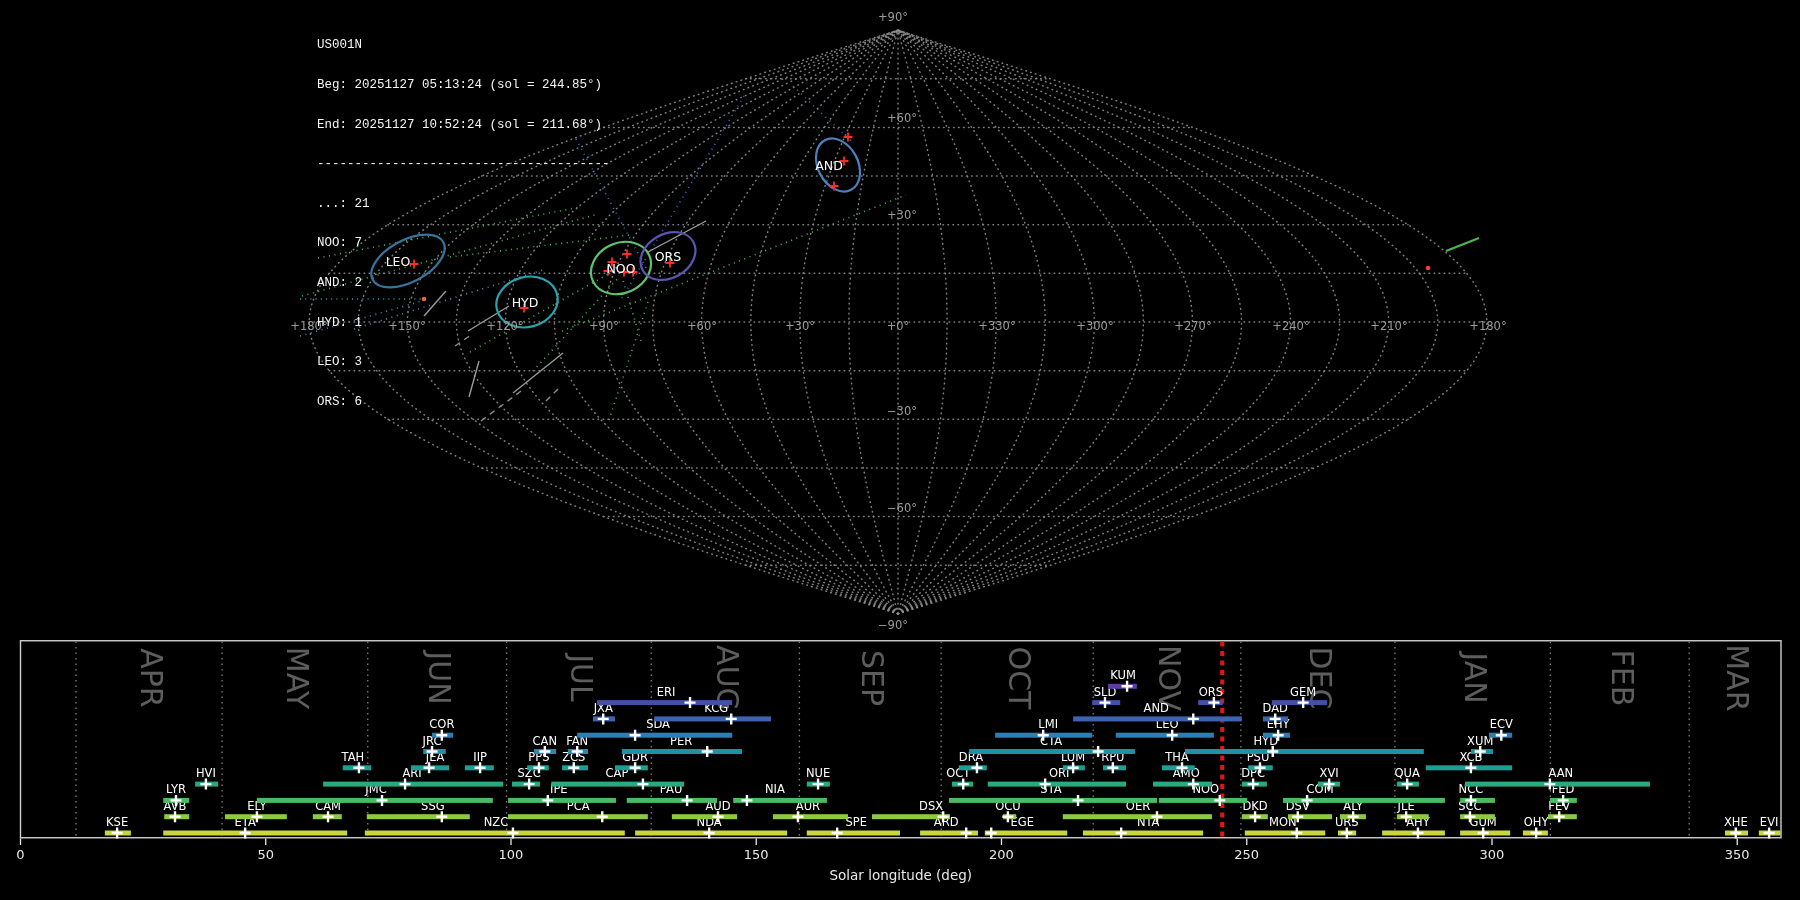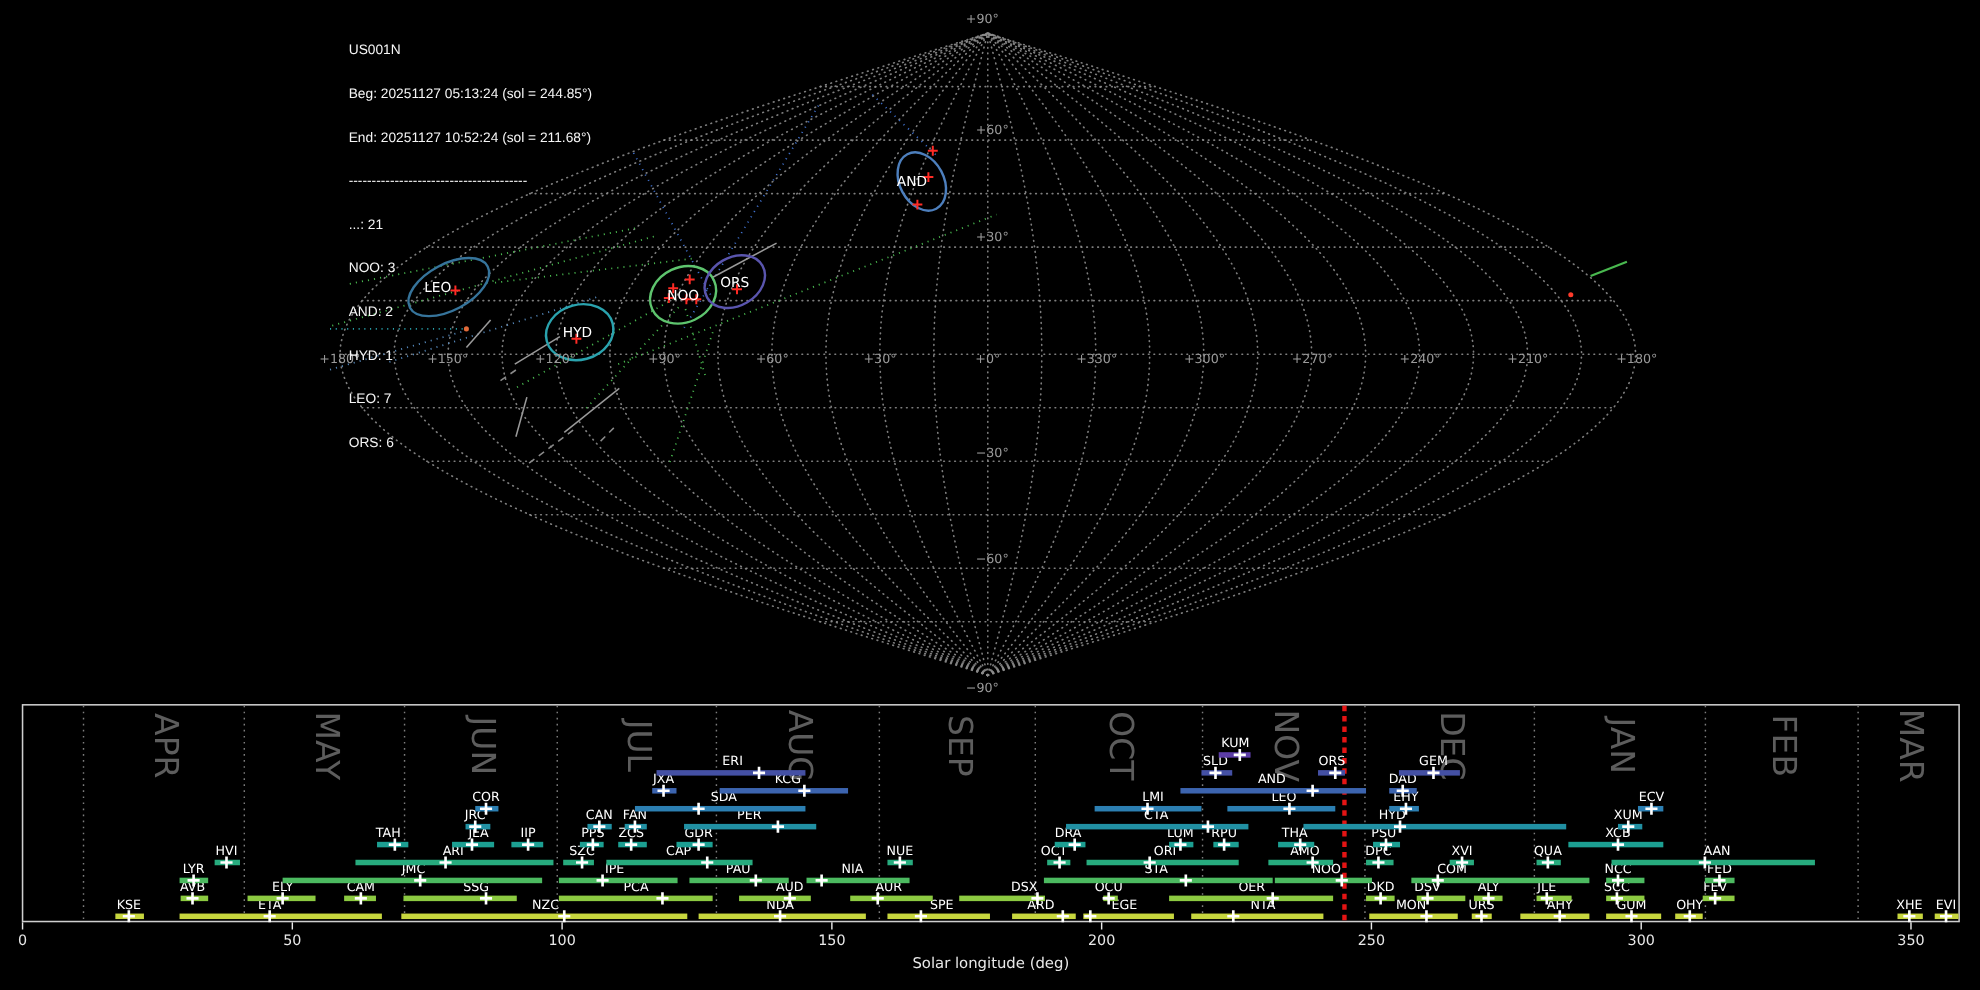--- a/index.html
+++ b/index.html
@@ -1,19 +1,19 @@
 <!DOCTYPE html>
 <html><head>
 <meta charset="utf-8">
 <style>
   html,body{margin:0;padding:0;background:#000;}
   .stage{position:relative;width:1800px;height:900px;background:#000;overflow:hidden;
          font-family:"DejaVu Sans",sans-serif;}
   .info{position:absolute;left:317px;top:13px;color:#f5f5f5;white-space:pre;
-        font-family:Liberation Sans, sans-serif;font-size:12.5px;line-height:13.2px;}
+        font-family:Liberation Mono, monospace;font-size:12.5px;line-height:13.2px;}
   svg{position:absolute;left:0;display:block;}
   #skymap{top:0;}
   #chart{top:640px;}
   text{font-family:"DejaVu Sans",sans-serif;}
 </style>
 </head>
 <body>
 
 <div class="stage">
   <svg id="skymap" width="1800" height="640" viewBox="0 0 1800 640">
@@ -119,24 +119,24 @@
       <text x="902" y="512" fill="#9a9a9a" font-size="11.5" text-anchor="middle">−60°</text>
       <text x="893" y="629" fill="#9a9a9a" font-size="11.5" text-anchor="middle">−90°</text>
     </svg>
 
   <div class="info">
     <div>US001N</div>
     <div>Beg: 20251127 05:13:24 (sol = 244.85°)</div>
     <div>End: 20251127 10:52:24 (sol = 211.68°)</div>
     <div>---------------------------------------</div>
     <div>...: 21</div>
-    <div>NOO: 3</div>
+    <div>NOO: 7</div>
     <div>AND: 2</div>
     <div>HYD: 1</div>
-    <div>LEO: 7</div>
+    <div>LEO: 3</div>
     <div>ORS: 6</div>
   </div>
 
   <svg id="chart" width="1800" height="260" viewBox="0 0 1800 260">
       <rect x="20.5" y="0.75" width="1760.5" height="197" fill="none" stroke="#cfcfcf" stroke-width="1.4"></rect>
       <line x1="75.9265" y1="1.5" x2="75.9265" y2="197.5" stroke="#7d7d7d" stroke-width="1.3" stroke-dasharray="1.5 4"></line>
       <text x="141.01100000000002" y="38" fill="#5d5d5d" font-size="30" text-anchor="middle" transform="rotate(90 141.01100000000002 38)">APR</text>
       <line x1="222.09550000000002" y1="1.5" x2="222.09550000000002" y2="197.5" stroke="#7d7d7d" stroke-width="1.3" stroke-dasharray="1.5 4"></line>
       <text x="286.93475" y="38" fill="#5d5d5d" font-size="30" text-anchor="middle" transform="rotate(90 286.93475 38)">MAY</text>
       <line x1="367.774" y1="1.5" x2="367.774" y2="197.5" stroke="#7d7d7d" stroke-width="1.3" stroke-dasharray="1.5 4"></line>

